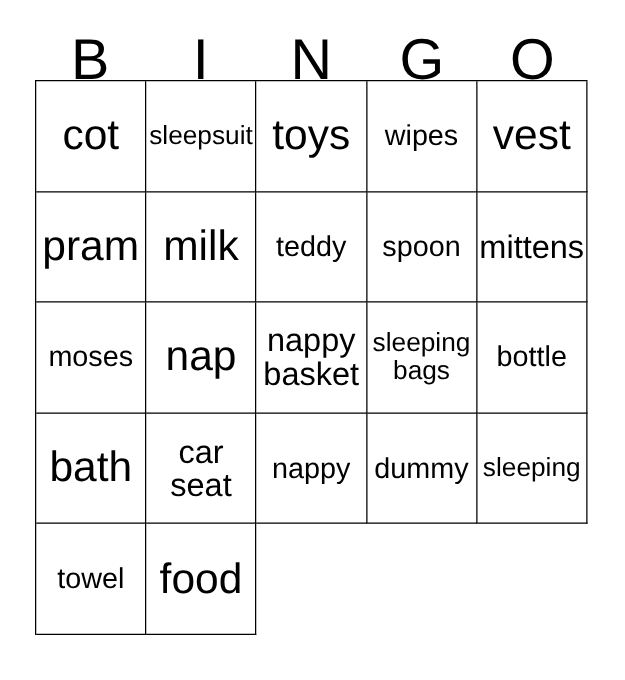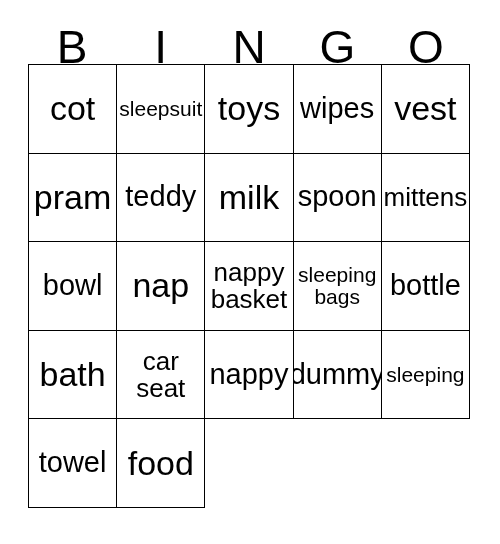--- a/index.html
+++ b/index.html
@@ -73,21 +73,21 @@
     text-align: center;
     line-height: 1.03;
     white-space: pre-line;
     font-weight: 400;
     color: #000;
     display: block;
   }
 
   
   .fs-xl   { font-size: 34px; }   
-  .fs-lg   { font-size: 29px; }   
+  .fs-lg   { font-size: 23px; }   
   .fs-md   { font-size: 26px; }   
   .fs-sm   { font-size: 21px; }   
   .fs-xs   { font-size: 15px; }   
 </style>
 </head>
 <body>
 
 <div id="card">
 
   <div id="header">
@@ -113,34 +113,34 @@
         <span class="cell-text fs-lg">wipes</span>
       </div>
 
     <div class="cell">
         <span class="cell-text fs-xl">vest</span>
       </div>
     <div class="cell">
         <span class="cell-text fs-xl">pram</span>
       </div>
     <div class="cell">
-        <span class="cell-text fs-lg">teddy</span>
+        <span class="cell-text fs-xl">milk</span>
       </div>
     <div class="cell">
-        <span class="cell-text fs-xl">milk</span>
+        <span class="cell-text fs-lg">teddy</span>
       </div>
     <div class="cell">
         <span class="cell-text fs-lg">spoon</span>
       </div>
 
     <div class="cell">
         <span class="cell-text fs-md">mittens</span>
       </div>
     <div class="cell">
-        <span class="cell-text fs-lg">bowl</span>
+        <span class="cell-text fs-lg">moses</span>
       </div>
     <div class="cell">
         <span class="cell-text fs-xl">nap</span>
       </div>
     <div class="cell">
         <span class="cell-text fs-md">nappy
 basket</span>
       </div>
 
     <div class="cell">

